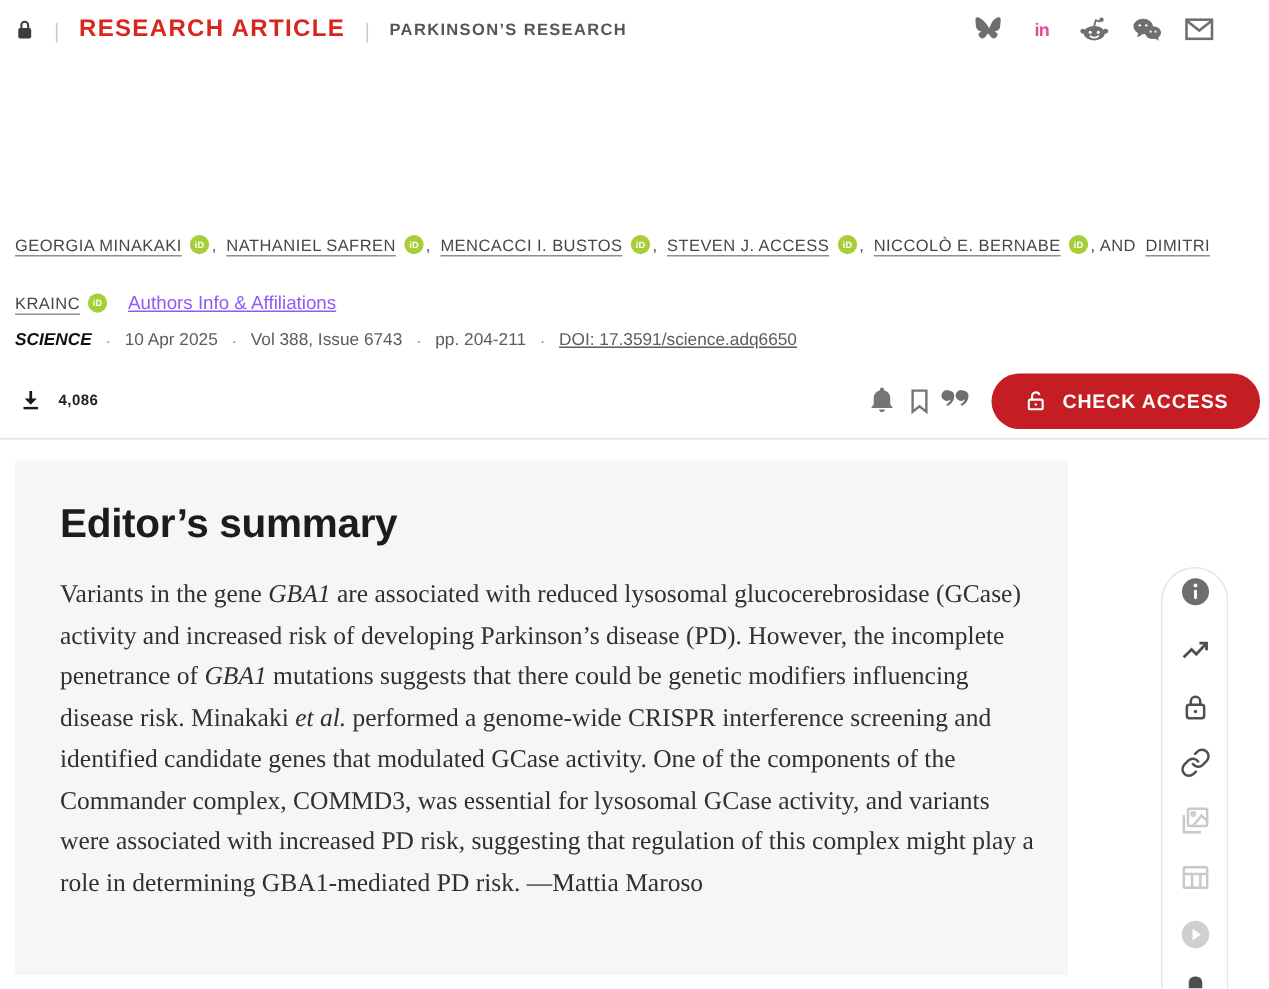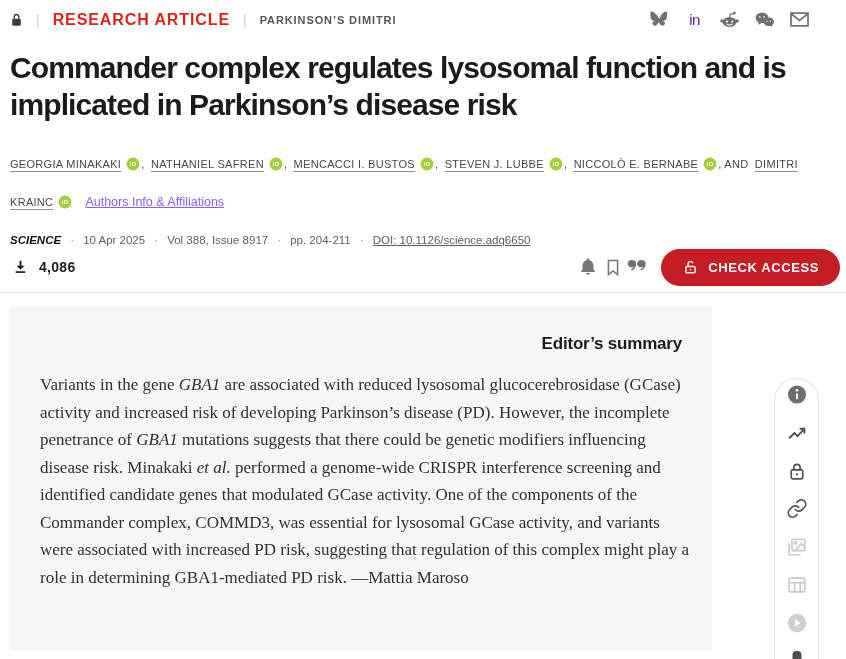--- a/index.html
+++ b/index.html
@@ -6,58 +6,58 @@
   .screen{position:relative;width:846px;height:659px;background:#fff;overflow:hidden;
           font-family:"Liberation Sans",sans-serif;color:#1c1c1c;}
 
   
   .topbar{position:absolute;left:10px;top:10px;height:20px;display:flex;align-items:center;gap:13px;}
   .tsep{color:#cfcfcf;font-size:14px;line-height:1;}
   .article-type{color:#d8261d;font-weight:700;font-size:16px;letter-spacing:.9px;}
   .topic{color:#555;font-weight:700;font-size:11px;letter-spacing:.9px;}
   .social{position:absolute;right:36px;top:9px;display:flex;align-items:center;gap:14px;}
   .social .sicon{display:flex;align-items:center;justify-content:center;width:21px;height:21px;cursor:pointer;}
-  .in-glyph{font-weight:400;font-size:15px;color:#4c1d95;line-height:1;letter-spacing:-.5px;}
+  .in-glyph{font-weight:700;font-size:12px;color:#ec4899;line-height:1;letter-spacing:-.5px;}
 
   
   .title{position:absolute;left:10px;top:49px;width:822px;font-size:30px;line-height:37px;
          font-weight:700;letter-spacing:-.9px;color:#1b1b1b;}
 
   
   .byline{position:absolute;left:10px;top:147px;width:818px;font-size:11px;line-height:35px;
           color:#474747;letter-spacing:.3px;font-weight:500;}
   .author{text-decoration:underline;text-underline-offset:3px;text-decoration-color:#8f8f8f;cursor:pointer;}
   .orcid{display:inline-block;vertical-align:-3px;margin:0 1px 0 5px;cursor:pointer;}
   .aftersep{margin-right:3px;}
   .info-link{color:#8b5cf6;text-decoration:underline;margin-left:12px;font-size:12.5px;
              letter-spacing:0;font-weight:400;cursor:pointer;}
 
   
   .meta{position:absolute;left:10px;top:220px;display:flex;gap:9px;align-items:center;
-        font-size:11.5px;color:#5c5c5c;margin-top:13px;}
+        font-size:11.5px;color:#5c5c5c;}
   .journal{font-weight:700;font-style:italic;color:#111;}
   .dot{color:#9a9a9a;font-size:12px;}
   .doi{text-decoration:underline;color:#5c5c5c;cursor:pointer;}
 
   
   .actions{position:absolute;left:12px;right:6px;top:248px;height:38px;display:flex;
            align-items:center;justify-content:space-between;}
   .dl{display:flex;align-items:center;gap:10px;cursor:pointer;}
-  .dl-count{font-weight:700;font-size:14px;color:#222;letter-spacing:.3px;}
+  .dl-count{font-weight:700;font-size:10px;color:#222;letter-spacing:.3px;}
   .action-icons{display:flex;align-items:center;gap:1px;}
   .aicon{display:flex;align-items:center;justify-content:center;width:24px;height:24px;cursor:pointer;}
   .btn{display:flex;align-items:center;gap:9px;background:#c41e24;color:#fff;height:37px;
        border-radius:19px;padding:0 21px;font-size:13px;font-weight:700;letter-spacing:.6px;
        border:none;margin-left:10px;cursor:pointer;font-family:"Liberation Sans",sans-serif;}
   .divider{position:absolute;left:0;right:0;top:292px;height:1px;background:#e4e4e4;}
 
   
   .summary{position:absolute;left:10px;top:307px;width:702px;height:343px;background:#f6f6f6;
            box-sizing:border-box;padding:27px 30px;}
-  .summary h2{margin:0;font-size:17px;font-weight:700;color:#1c1c1c;letter-spacing:-.2px;text-align:right;}
+  .summary h2{margin:0;font-size:27px;font-weight:700;color:#1c1c1c;letter-spacing:-.2px;}
   .para{width:654px;font-family:"Liberation Serif",serif;font-size:17px;
         line-height:27.5px;color:#303030;hyphens:manual;-webkit-hyphens:manual;}
   .it{font-style:italic;}
 
   
   .sidebar{position:absolute;left:774px;top:378px;width:45px;height:281px;background:#fff;
            border:1px solid #e4e4e4;border-bottom:none;border-radius:23px 23px 0 0;box-sizing:border-box;}
   .sb-icon{position:absolute;left:50%;transform:translateX(-50%);display:flex;cursor:pointer;}
   .partial{position:absolute;left:50%;transform:translateX(-50%);top:272px;width:9px;height:9px;
            background:#4e4e4e;border-radius:4px 4px 0 0;}
@@ -70,21 +70,21 @@
   <div class="topbar">
     <span style="display:flex;">
       <svg width="13" height="14" viewBox="0 0 24 26">
           <rect x="4" y="10.5" width="16" height="13" rx="2.5" fill="#3c3c3c"></rect>
           <path d="M7.8 10.5V7a4.2 4.2 0 0 1 8.4 0v3.5" stroke="#3c3c3c" stroke-width="2.6" fill="none"></path>
         </svg>
     </span>
     <span class="tsep">|</span>
     <span class="article-type">RESEARCH ARTICLE</span>
     <span class="tsep">|</span>
-    <span class="topic">PARKINSON’S DIMITRI</span>
+    <span class="topic">PARKINSON’S RESEARCH</span>
   </div>
 
   <div class="social">
     <span class="sicon">
       <svg width="19" height="17" viewBox="0 0 24 22" fill="#6f6f6f">
           <path d="M12 10.2C10.9 8.1 8 4.2 5.2 2.2 2.6.3 1.6.6 1 .9.2 1.3.1 2.4.1 3.1c0 .7.4 5.6.6 6.4.8 2.7 3.7 3.6 6.4 3.3-4.4.6-5.5 2.8-3.1 5.2 2.8 2.7 5.2-.7 6.2-2.6.2-.4.3-.6.8-.6s.6.2.8.6c1 1.9 3.4 5.3 6.2 2.6 2.4-2.4 1.3-4.6-3.1-5.2 2.7.3 5.6-.6 6.4-3.3.2-.8.6-5.7.6-6.4 0-.7-.1-1.8-.9-2.2-.6-.3-1.6-.6-4.2 1.3C14 4.2 13.1 8.1 12 10.2z"></path>
         </svg>
     </span>
     <span class="sicon">
       <span class="in-glyph">in</span>
@@ -114,59 +114,58 @@
         </svg>
     </span>
     <span class="sicon">
       <svg width="21" height="17" viewBox="0 0 24 20" fill="none" stroke="#6f6f6f" stroke-width="2">
           <rect x="2" y="2.5" width="20" height="15"></rect>
           <path d="M2.5 3.5L12 11l9.5-7.5"></path>
         </svg>
     </span>
   </div>
 
-  <h1 class="title" style="margin:0;">Commander complex regulates lysosomal function and is implicated in Parkinson’s disease risk</h1>
 
   <p class="byline" style="margin:0;">
     <span class="author">GEORGIA MINAKAKI</span><span class="orcid"><svg width="14" height="14" viewBox="0 0 24 24">
           <circle cx="12" cy="12" r="11" fill="#a6ce39"></circle>
           <text x="12" y="16" text-anchor="middle" font-size="10.5" font-weight="bold" fill="#fff" font-family="Liberation Sans, sans-serif">iD</text>
         </svg></span><span class="aftersep">,</span>
     <span class="author">NATHANIEL SAFREN</span><span class="orcid"><svg width="14" height="14" viewBox="0 0 24 24">
           <circle cx="12" cy="12" r="11" fill="#a6ce39"></circle>
           <text x="12" y="16" text-anchor="middle" font-size="10.5" font-weight="bold" fill="#fff" font-family="Liberation Sans, sans-serif">iD</text>
         </svg></span><span class="aftersep">,</span>
     <span class="author">MENCACCI I. BUSTOS</span><span class="orcid"><svg width="14" height="14" viewBox="0 0 24 24">
           <circle cx="12" cy="12" r="11" fill="#a6ce39"></circle>
           <text x="12" y="16" text-anchor="middle" font-size="10.5" font-weight="bold" fill="#fff" font-family="Liberation Sans, sans-serif">iD</text>
         </svg></span><span class="aftersep">,</span>
-    <span class="author">STEVEN J. LUBBE</span><span class="orcid"><svg width="14" height="14" viewBox="0 0 24 24">
+    <span class="author">STEVEN J. ACCESS</span><span class="orcid"><svg width="14" height="14" viewBox="0 0 24 24">
           <circle cx="12" cy="12" r="11" fill="#a6ce39"></circle>
           <text x="12" y="16" text-anchor="middle" font-size="10.5" font-weight="bold" fill="#fff" font-family="Liberation Sans, sans-serif">iD</text>
         </svg></span><span class="aftersep">,</span>
     <span class="author">NICCOLÒ E. BERNABE</span><span class="orcid"><svg width="14" height="14" viewBox="0 0 24 24">
           <circle cx="12" cy="12" r="11" fill="#a6ce39"></circle>
           <text x="12" y="16" text-anchor="middle" font-size="10.5" font-weight="bold" fill="#fff" font-family="Liberation Sans, sans-serif">iD</text>
         </svg></span><span class="aftersep">, AND</span>
     <span class="author">DIMITRI KRAINC</span><span class="orcid"><svg width="14" height="14" viewBox="0 0 24 24">
           <circle cx="12" cy="12" r="11" fill="#a6ce39"></circle>
           <text x="12" y="16" text-anchor="middle" font-size="10.5" font-weight="bold" fill="#fff" font-family="Liberation Sans, sans-serif">iD</text>
         </svg></span><span class="info-link">Authors Info &amp; Affiliations</span>
   </p>
 
   <div class="meta">
     <span class="journal">SCIENCE</span>
     <span class="dot">·</span>
     <span>10 Apr 2025</span>
     <span class="dot">·</span>
-    <span>Vol 388, Issue 8917</span>
+    <span>Vol 388, Issue 6743</span>
     <span class="dot">·</span>
     <span>pp. 204-211</span>
     <span class="dot">·</span>
-    <span class="doi">DOI: 10.1126/science.adq6650</span>
+    <span class="doi">DOI: 17.3591/science.adq6650</span>
   </div>
 
   <div class="actions">
     <div class="dl">
       <span style="display:flex;">
         <svg width="17" height="18" viewBox="0 0 24 24" fill="#1a1a1a">
             <path d="M10.7 3h2.6v7.1h4.4L12 15.9 6.3 10.1h4.4z"></path>
             <rect x="5.2" y="18" width="13.6" height="2.3"></rect>
           </svg>
       </span>

